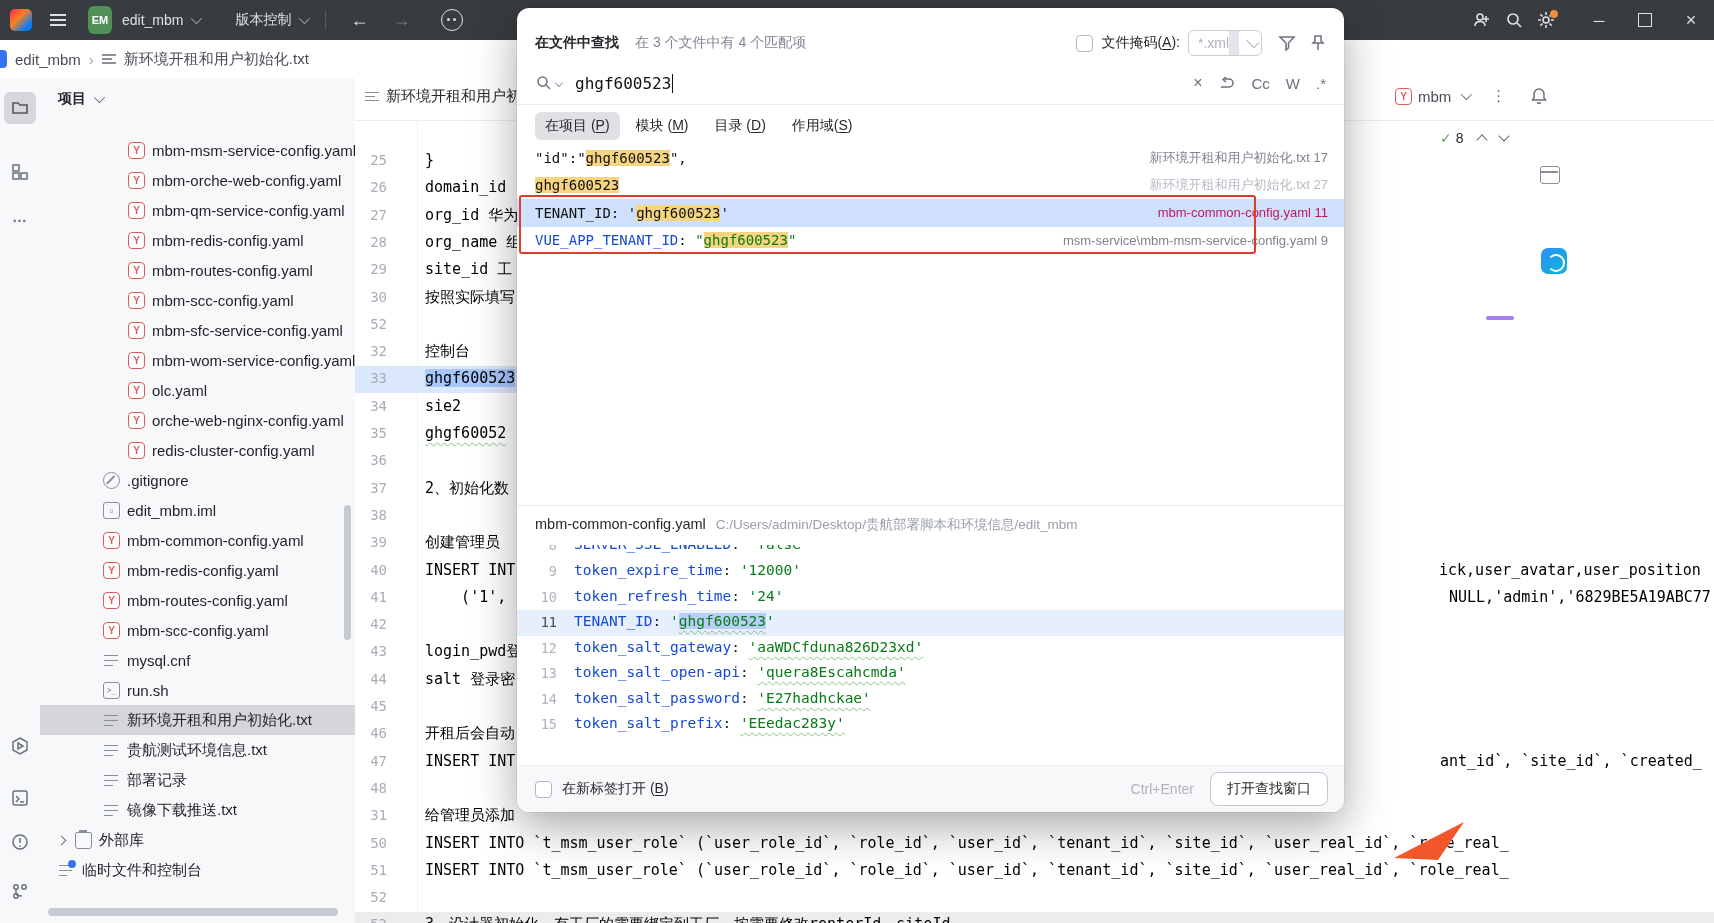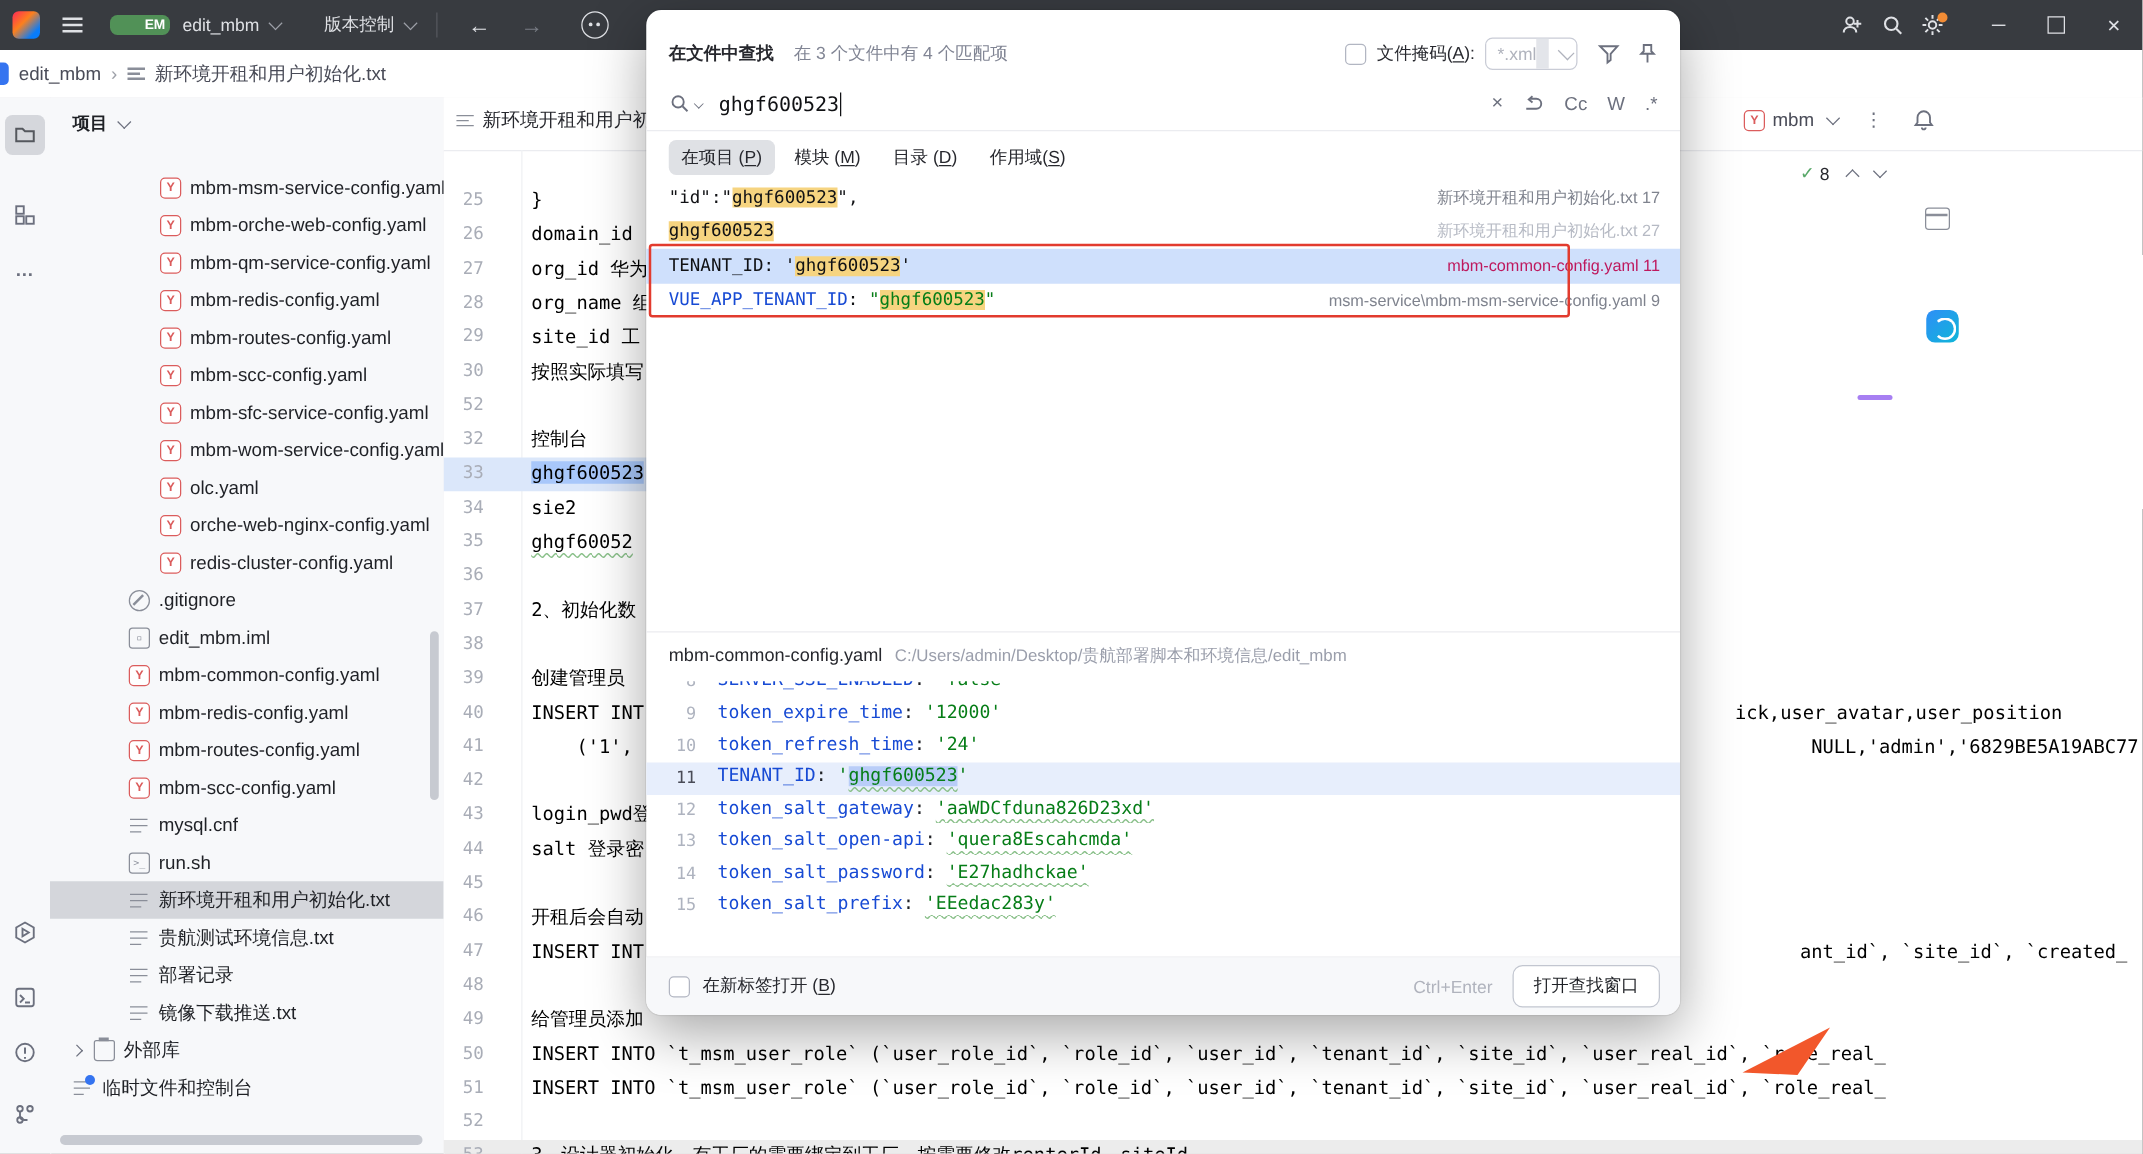--- a/index.html
+++ b/index.html
@@ -6,22 +6,22 @@
   #app{position:relative;width:1714px;height:923px;background:#fff;overflow:hidden;
        font-family:"Liberation Sans","DejaVu Sans",sans-serif;color:#1f2126;}
   .abs{position:absolute;}
   .mono{font-family:"DejaVu Sans Mono",monospace;}
   
   #titlebar{left:0;top:0;width:1714px;height:40px;background:#383b40;display:flex;align-items:center;color:#dfe1e5;}
   .tb-ico{display:flex;align-items:center;justify-content:center;width:32px;height:32px;border-radius:6px;}
   #logo{width:22px;height:22px;border-radius:5px;margin:0 10px 0 10px;
         background:linear-gradient(135deg,#fe2857 0%,#fc801d 40%,#087cfa 80%);}
   .hamb{width:16px;height:2px;background:#dfe1e5;box-shadow:0 5px 0 #dfe1e5,0 -5px 0 #dfe1e5;}
-  #avatar{width:24px;height:16px;border-radius:6px;background:#519157;color:#fff;font-size:11px;font-weight:bold;
-          display:flex;align-items:center;justify-content:center;margin:0 6px 0 14px;padding-left:24px;}
+  #avatar{width:24px;height:28px;border-radius:6px;background:#519157;color:#fff;font-size:11px;font-weight:bold;
+          display:flex;align-items:center;justify-content:center;margin:0 6px 0 14px;}
   .tb-label{font-size:14px;margin:0 2px 0 4px;}
   .cv{display:inline-block;width:7px;height:7px;border-right:1.6px solid currentColor;border-bottom:1.6px solid currentColor;transform:rotate(45deg) translateY(-2px);margin:0 6px;}
   .cv-dim{color:#9da0a8;}
   .tb-sep{width:1px;height:20px;background:#55585e;margin:0 12px;}
   .arrow{font-size:18px;padding:0 12px;}
   .dim{color:#787c84;}
   .circle-dots{width:20px;height:20px;border:1.8px solid #dfe1e5;border-radius:50%;position:relative;}
   .circle-dots i{position:absolute;width:3px;height:3px;border-radius:50%;background:#dfe1e5;top:8px;}
   .circle-dots i:first-child{left:5px;} .circle-dots i:last-child{left:11px;}
   .winbtn{width:46px;height:40px;display:flex;align-items:center;justify-content:center;font-size:15px;color:#dfe1e5;}
@@ -417,30 +417,30 @@
         <div class="codeline mono" style="top: 206.5px;"><span class="num">30</span><span class="ct"><span>按照实际填写</span></span></div>
         <div class="codeline mono" style="top: 233.8px;"><span class="num">52</span><span class="ct"><span></span></span></div>
         <div class="codeline mono" style="top: 261.1px;"><span class="num">32</span><span class="ct"><span>控制台</span></span></div>
         <div class="codeline mono band-blue" style="top: 288.4px;"><span class="num">33</span><span class="ct"><span class="selblue ">ghgf600523</span></span></div>
         <div class="codeline mono" style="top: 315.7px;"><span class="num">34</span><span class="ct"><span>sie2</span></span></div>
         <div class="codeline mono" style="top: 343px;"><span class="num">35</span><span class="ct"><span class="wavy">ghgf60052</span></span></div>
         <div class="codeline mono" style="top: 370.3px;"><span class="num">36</span><span class="ct"><span></span></span></div>
         <div class="codeline mono" style="top: 397.6px;"><span class="num">37</span><span class="ct"><span>2、初始化数</span></span></div>
         <div class="codeline mono" style="top: 424.9px;"><span class="num">38</span><span class="ct"><span></span></span></div>
         <div class="codeline mono" style="top: 452.2px;"><span class="num">39</span><span class="ct"><span>创建管理员</span></span></div>
-        <div class="codeline mono" style="top: 479.5px;"><span class="num">40</span><span class="ct"><span>INSERT INT</span></span><span class="frag mono" style="left: 1033px;">ick,user_avatar,user_position</span></div>
+        <div class="codeline mono" style="top: 479.5px;"><span class="num">40</span><span class="ct"><span>INSERT INT</span></span><span class="frag mono" style="left: 1084px;">ick,user_avatar,user_position</span></div>
         <div class="codeline mono" style="top: 506.8px;"><span class="num">41</span><span class="ct"><span>    ('1',</span></span><span class="frag mono" style="left: 1094px;">NULL,'admin','6829BE5A19ABC77</span></div>
         <div class="codeline mono" style="top: 534.1px;"><span class="num">42</span><span class="ct"><span></span></span></div>
         <div class="codeline mono" style="top: 561.4px;"><span class="num">43</span><span class="ct"><span>login_pwd登</span></span></div>
         <div class="codeline mono" style="top: 588.7px;"><span class="num">44</span><span class="ct"><span>salt 登录密</span></span></div>
         <div class="codeline mono" style="top: 616px;"><span class="num">45</span><span class="ct"><span></span></span></div>
         <div class="codeline mono" style="top: 643.3px;"><span class="num">46</span><span class="ct"><span>开租后会自动</span></span></div>
         <div class="codeline mono" style="top: 670.6px;"><span class="num">47</span><span class="ct"><span>INSERT INT</span></span><span class="frag mono" style="left: 1085px;">ant_id`, `site_id`, `created_</span></div>
         <div class="codeline mono" style="top: 697.9px;"><span class="num">48</span><span class="ct"><span></span></span></div>
-        <div class="codeline mono" style="top: 725.2px;"><span class="num">49</span><span class="ct"><span>给管理员添加</span></span></div>
+        <div class="codeline mono" style="top: 725.2px;"><span class="num">31</span><span class="ct"><span>给管理员添加</span></span></div>
         <div class="codeline mono" style="top: 752.5px;"><span class="num">50</span><span class="ct"><span>INSERT INTO `t_msm_user_role` (`user_role_id`, `role_id`, `user_id`, `tenant_id`, `site_id`, `user_real_id`, `role_real_</span></span></div>
         <div class="codeline mono" style="top: 779.8px;"><span class="num">51</span><span class="ct"><span>INSERT INTO `t_msm_user_role` (`user_role_id`, `role_id`, `user_id`, `tenant_id`, `site_id`, `user_real_id`, `role_real_</span></span></div>
         <div class="codeline mono" style="top: 807.1px;"><span class="num">52</span><span class="ct"><span></span></span></div>
         <div class="codeline mono band-gray" style="top: 834.4px;"><span class="num">53</span><span class="ct"><span>3、设计器初始化，有工厂的需要绑定到工厂，按需要修改renterId，siteId</span></span></div>
       </div>
     <div class="abs purple-dash" style="left:1131px;top:238px;"></div>
     <div class="abs box-ico" style="left:1185px;top:88px;"></div>
     <div class="abs blue-plugin" style="left:1186px;top:152px;"></div>
   </div>
 

